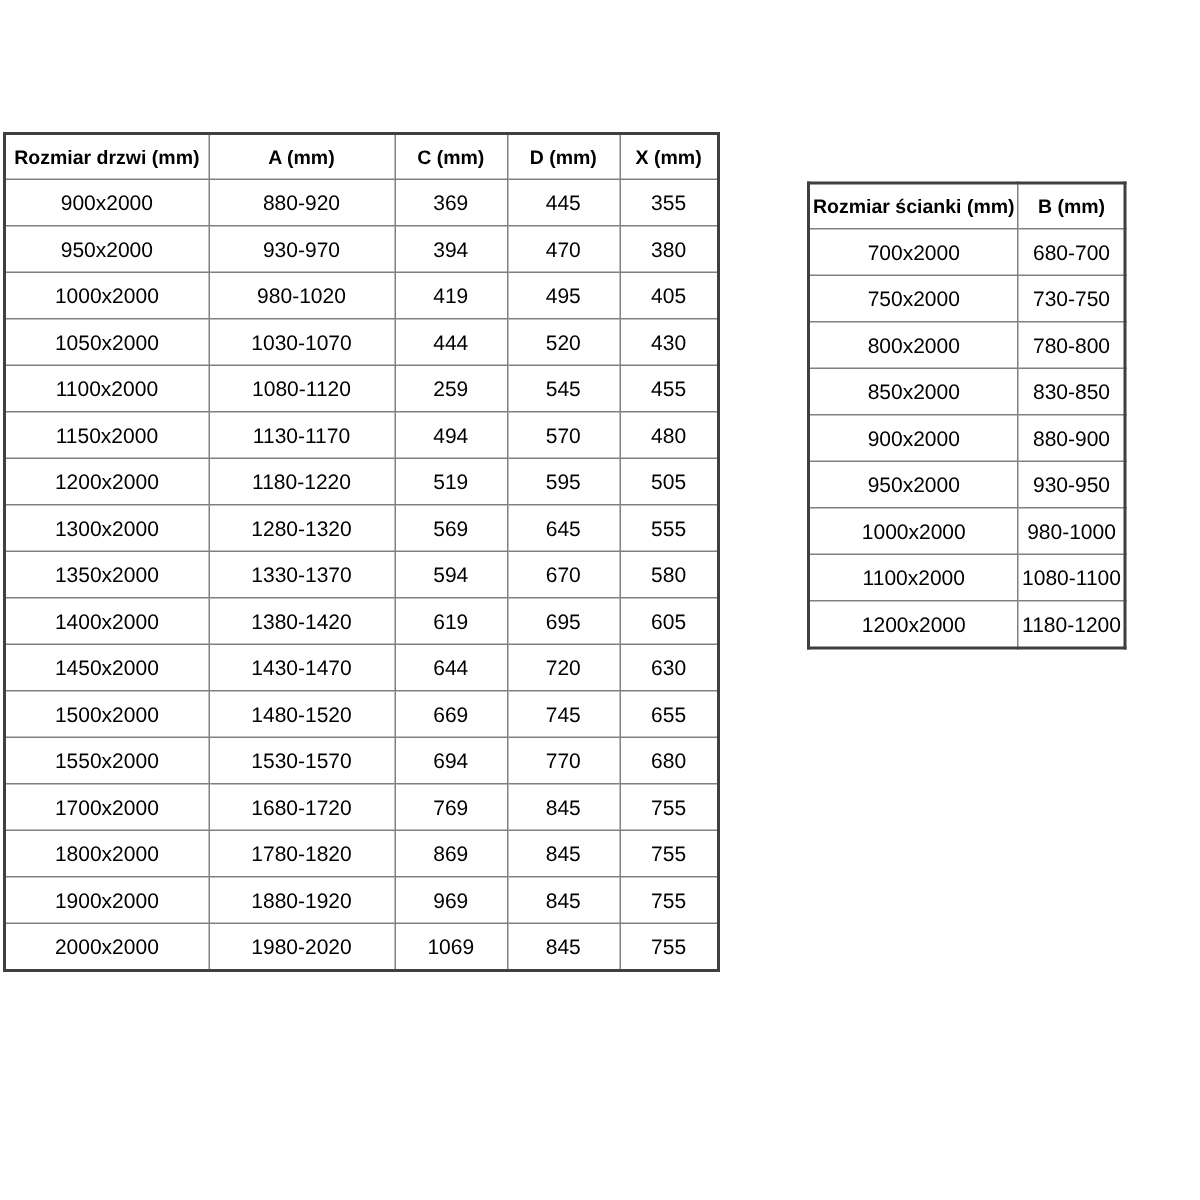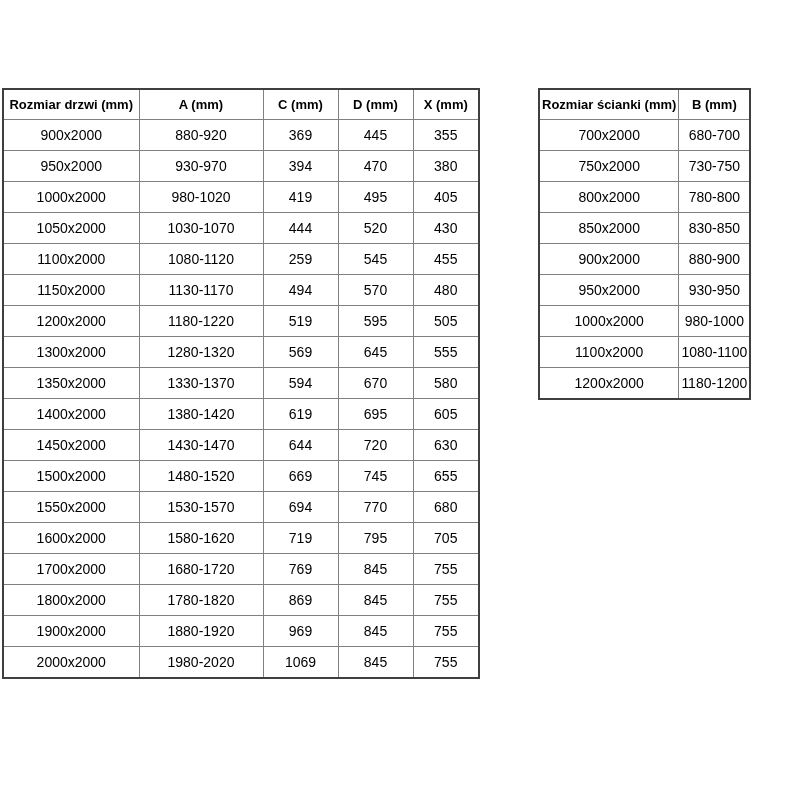--- a/index.html
+++ b/index.html
@@ -17,21 +17,21 @@
   }
   table.spec {
     position: absolute;
     top: 88px;
     border-collapse: collapse;
     table-layout: fixed;
     border: 2px solid #3f3f3f;
     background: #ffffff;
   }
   #doors-table { left: 2px; }
-  #walls-table { left: 538px; }
+  #walls-table { left: 538px; margin-top: 33px; }
   table.spec th,
   table.spec td {
     border: 1px solid #808080;
     text-align: center;
     vertical-align: middle;
     padding: 0 2px;
     overflow: hidden;
     white-space: nowrap;
   }
   table.spec th {
@@ -153,27 +153,20 @@
           <td>655</td>
         </tr>
         <tr>
           <td>1550x2000</td>
           <td>1530-1570</td>
           <td>694</td>
           <td>770</td>
           <td>680</td>
         </tr>
         <tr>
-          <td>1600x2000</td>
-          <td>1580-1620</td>
-          <td>719</td>
-          <td>795</td>
-          <td>705</td>
-        </tr>
-        <tr>
           <td>1700x2000</td>
           <td>1680-1720</td>
           <td>769</td>
           <td>845</td>
           <td>755</td>
         </tr>
         <tr>
           <td>1800x2000</td>
           <td>1780-1820</td>
           <td>869</td>

